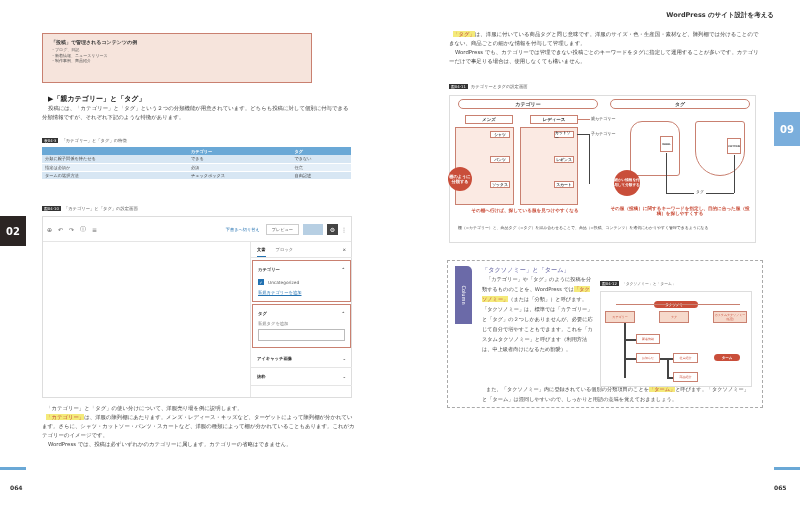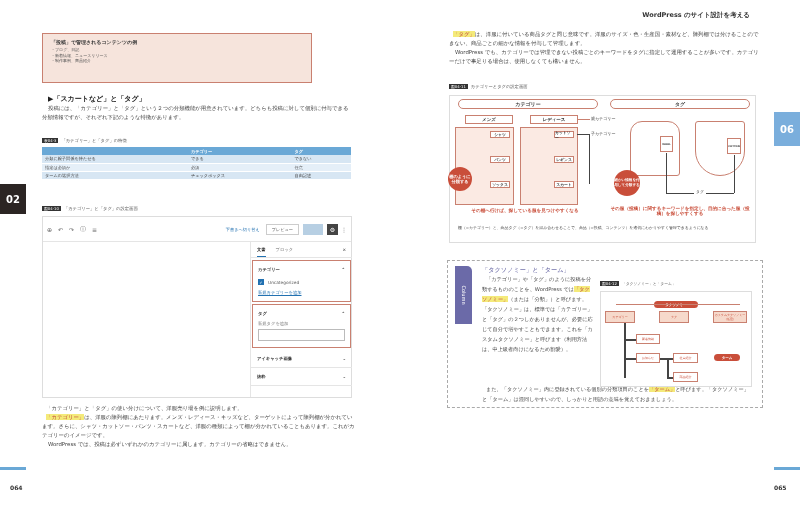--- a/index.html
+++ b/index.html
@@ -33,26 +33,26 @@
 .side .tabs{height:16px;display:flex;align-items:center;padding:0 6px;border-bottom:1px solid #e5e5e5;}
 .side .tabs .a{font-weight:bold;border-bottom:1.5px solid #2271b1;padding:4px 0;margin-right:10px;}
 .side .tabs .b{color:#666;flex:1;}
 .panel{border:1px solid #c98070;margin:2px 1px;padding:3px 5px;}
 .row{display:flex;justify-content:space-between;align-items:center;font-weight:bold;height:10px;}
 .chk{display:flex;align-items:center;margin-top:5px;color:#555;}
 .chk span.box{width:6px;height:6px;background:#2271b1;margin-right:4px;color:#fff;font-size:4px;display:flex;align-items:center;justify-content:center;}
 .link{color:#2271b1;text-decoration:underline;margin:5px 0 3px;}
 .tagin{border:1px solid #bbb;height:12px;margin:3px 0 3px;}
 .plain{padding:3px 6px;border-bottom:1px solid #e5e5e5;}
-.sidebar-tab{position:absolute;left:0;top:184px;width:26px;height:30px;background:#2b2523;color:#fff;font-size:10px;font-weight:bold;display:flex;align-items:center;justify-content:center;}
+.sidebar-tab{position:absolute;left:0;top:216px;width:26px;height:30px;background:#2b2523;color:#fff;font-size:10px;font-weight:bold;display:flex;align-items:center;justify-content:center;}
 .vert{position:absolute;left:7px;top:238px;width:12px;font-size:6.5px;font-weight:bold;line-height:7px;color:#333;word-break:break-all;}
 .pbar{position:absolute;top:467px;height:3px;width:26px;background:#6aa8d6;}
 .pnum{position:absolute;top:484px;font-size:6px;font-weight:bold;color:#333;}
 .hl{background:#f4ea7a;color:#c0453a;}
-.header{position:absolute;right:50px;top:11px;font-size:6.5px;font-weight:bold;color:#333;}
+.header{position:absolute;right:26px;top:11px;font-size:6.5px;font-weight:bold;color:#333;}
 .chtab{position:absolute;left:774px;top:112px;width:26px;height:34px;background:#7aaedc;color:#fff;font-size:10px;font-weight:bold;display:flex;align-items:center;justify-content:center;}
 .diagram{position:absolute;left:449px;top:95px;width:307px;height:148px;border:1px solid #ddd;background:#fff;}
 .pill{position:absolute;border:1px solid #c98070;border-radius:10px;height:10px;font-size:5px;font-weight:bold;display:flex;align-items:center;justify-content:center;color:#333;}
 .lab{position:absolute;border:1px solid #c98070;font-size:4.5px;font-weight:bold;display:flex;align-items:center;justify-content:center;color:#333;background:#fff;}
 .shelf{position:absolute;border:1.5px solid #c98070;background:#fbeae3;}
 .circ{position:absolute;border-radius:50%;background:#c94e3a;color:#fff;font-size:4.2px;font-weight:bold;display:flex;align-items:center;justify-content:center;text-align:center;line-height:5px;}
 .redtxt{position:absolute;color:#c94e3a;font-size:4.6px;font-weight:bold;text-align:center;}
 .dnote{position:absolute;left:8px;top:129px;width:292px;font-size:3.9px;color:#444;line-height:5.5px;}
 .column{position:absolute;left:447px;top:260px;width:316px;height:148px;border:1px dashed #aaa;}
 .coltab{position:absolute;left:455px;top:266px;width:17px;height:58px;background:#6b6aa8;color:#fff;font-size:5px;border-radius:0 5px 0 0;display:flex;align-items:center;justify-content:center;}
@@ -69,21 +69,21 @@
 <body>
 
 <div class="page left">
   <div class="note">
     <div class="t">「投稿」で管理されるコンテンツの例</div>
     <div class="i">・ブログ、日記</div>
     <div class="i">・新着情報、ニュースリリース</div>
     <div class="i">・制作事例、商品紹介</div>
   </div>
 
-  <div class="h2">▶「スカートなど」と「タグ」</div>
+  <div class="h2">▶「親カテゴリー」と「タグ」</div>
   <div class="para" style="left:42px;top:104px;width:310px;text-indent:6px;">投稿には、「カテゴリー」と「タグ」という２つの分類機能が用意されています。どちらも投稿に対して個別に付与できる分類情報ですが、それぞれ下記のような特徴があります。</div>
 
   <div class="cap" style="left:42px;top:138px;">
     <span class="badge">表04-3</span><span>「カテゴリー」と「タグ」の特徴</span>
   </div>
   <table class="feat">
     <tbody>
         <tr>
       <th></th>
       <th>カテゴリー</th>
@@ -243,15 +243,15 @@
   <div class="tbox" style="left:35px;top:42px;width:24px;height:10px;">新着情報</div>
   <div class="tbox" style="left:35px;top:61px;width:24px;height:10px;">お知らせ</div>
   <div class="lnd" style="left:66px;top:66px;width:1.5px;height:19px;"></div>
   <div class="lnd" style="left:59px;top:66px;width:13px;height:1.5px;"></div>
   <div class="lnd" style="left:66px;top:85px;width:6px;height:1.5px;"></div>
   <div class="tbox" style="left:72px;top:61px;width:25px;height:10px;">社員紹介</div>
   <div class="tbox" style="left:72px;top:80px;width:25px;height:10px;">商品紹介</div>
   <div class="tpill" style="left:113px;top:62px;width:26px;height:7px;">ターム</div>
 </div>
 
-<div class="chtab">06</div>
+<div class="chtab">09</div>
 <div class="pbar" style="left:774px;"></div>
 <div class="pnum" style="left:774px;">065</div>
 
 </body></html>

